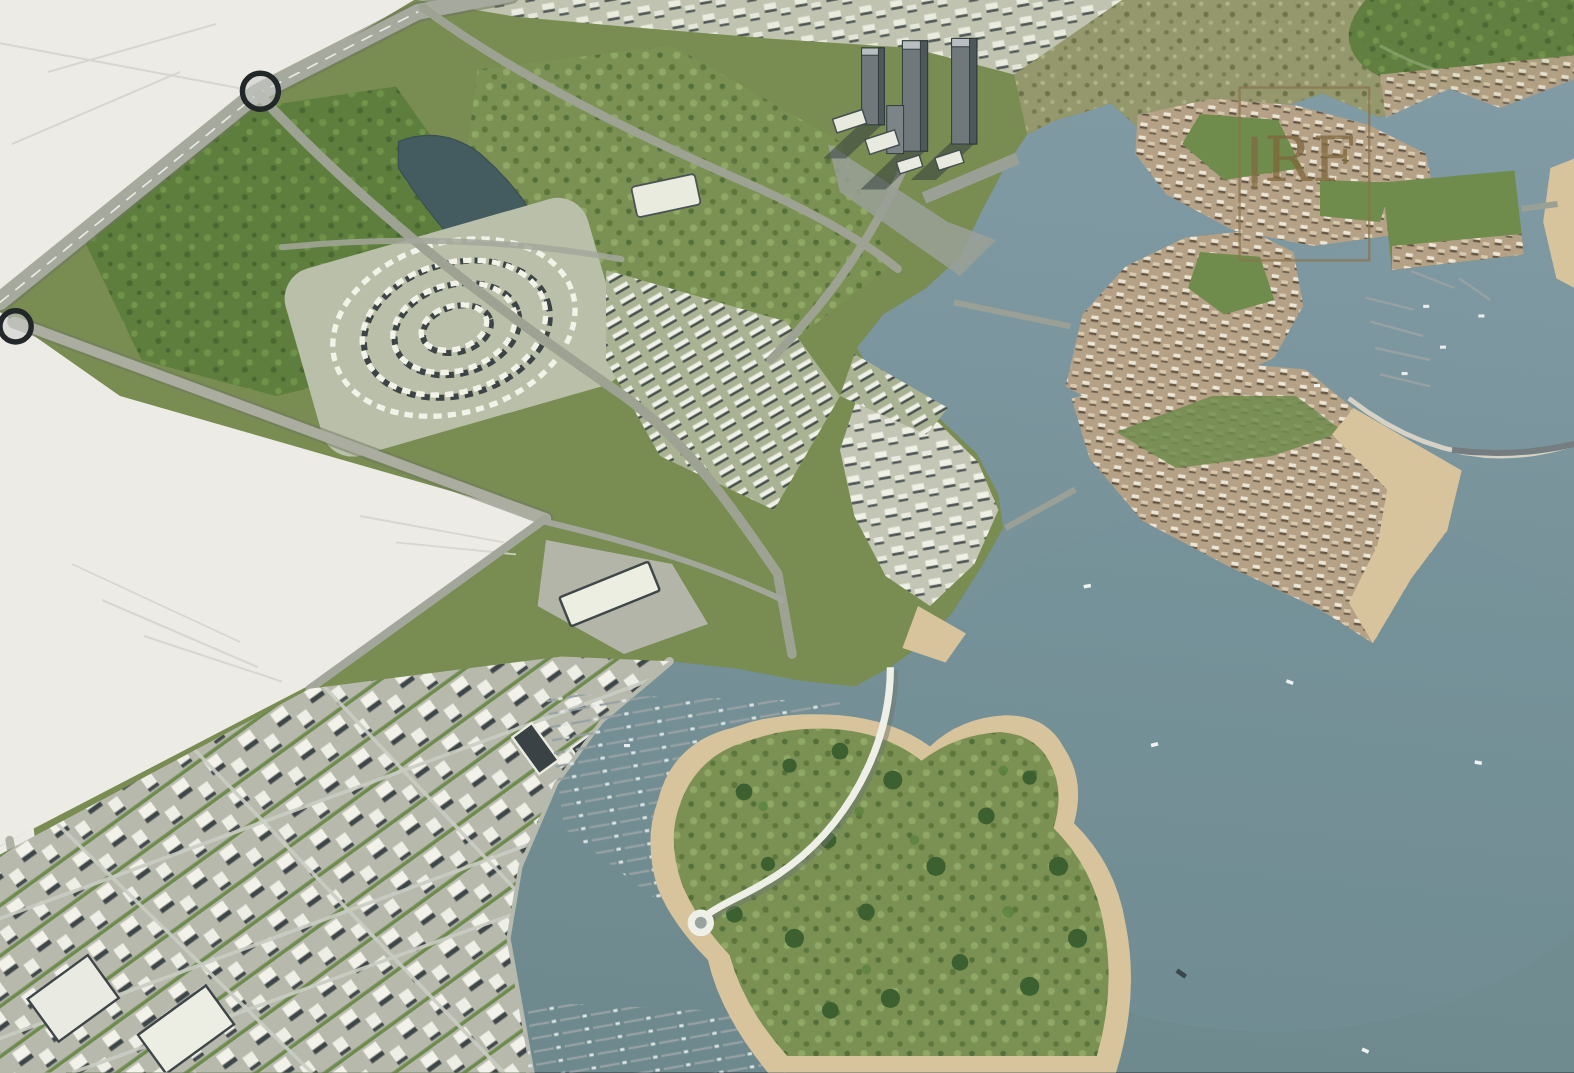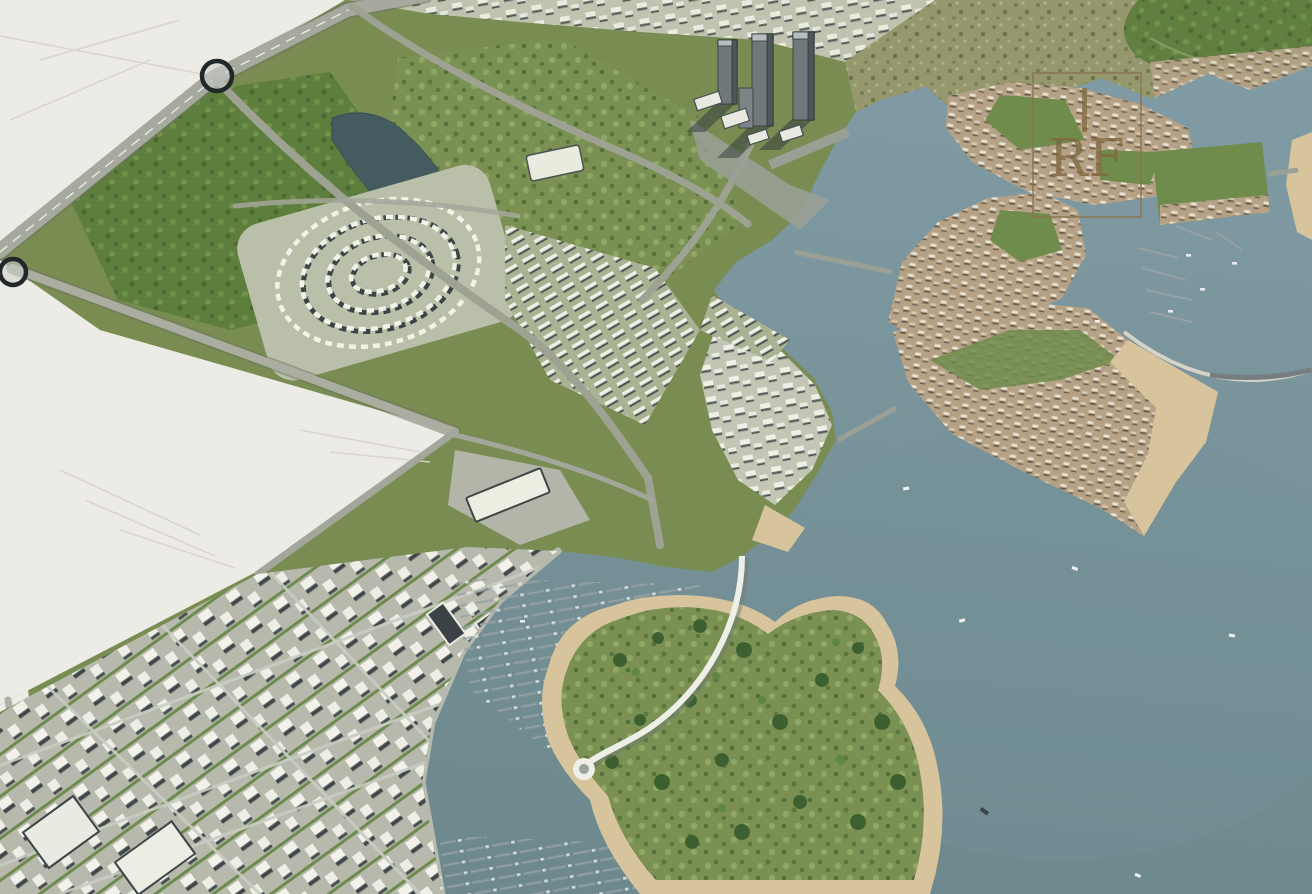--- a/index.html
+++ b/index.html
@@ -2,21 +2,21 @@
 <html><head>
 <meta charset="utf-8">
 <style>
   html,body{margin:0;padding:0;background:#222;}
   .stage{position:relative;width:1312px;height:894px;overflow:hidden;
          font-family:"DejaVu Sans",sans-serif;}
   .stage svg{position:absolute;left:0;top:0;display:block;}
   .watermark{position:absolute;left:1032px;top:72px;width:110px;height:146px;
     border:2px solid rgba(138,116,78,.82);box-sizing:border-box;
     display:flex;align-items:center;justify-content:center;
-    padding-bottom:22px;opacity:.88;pointer-events:none;flex-direction:column;}
+    padding-bottom:22px;opacity:.88;pointer-events:none;}
   .watermark .wm-bar{width:5px;height:44px;background:rgba(128,104,64,.85);
     margin-right:5px;margin-top:4px;}
   .watermark .wm-text{font-family:"DejaVu Serif","Liberation Serif",serif;
     font-size:52px;line-height:1;color:rgba(126,102,62,.88);letter-spacing:1px;}
 </style>
 </head>
 <body>
 
 <div class="stage">
 <svg width="1312" height="894" viewBox="0 0 1312 894">

